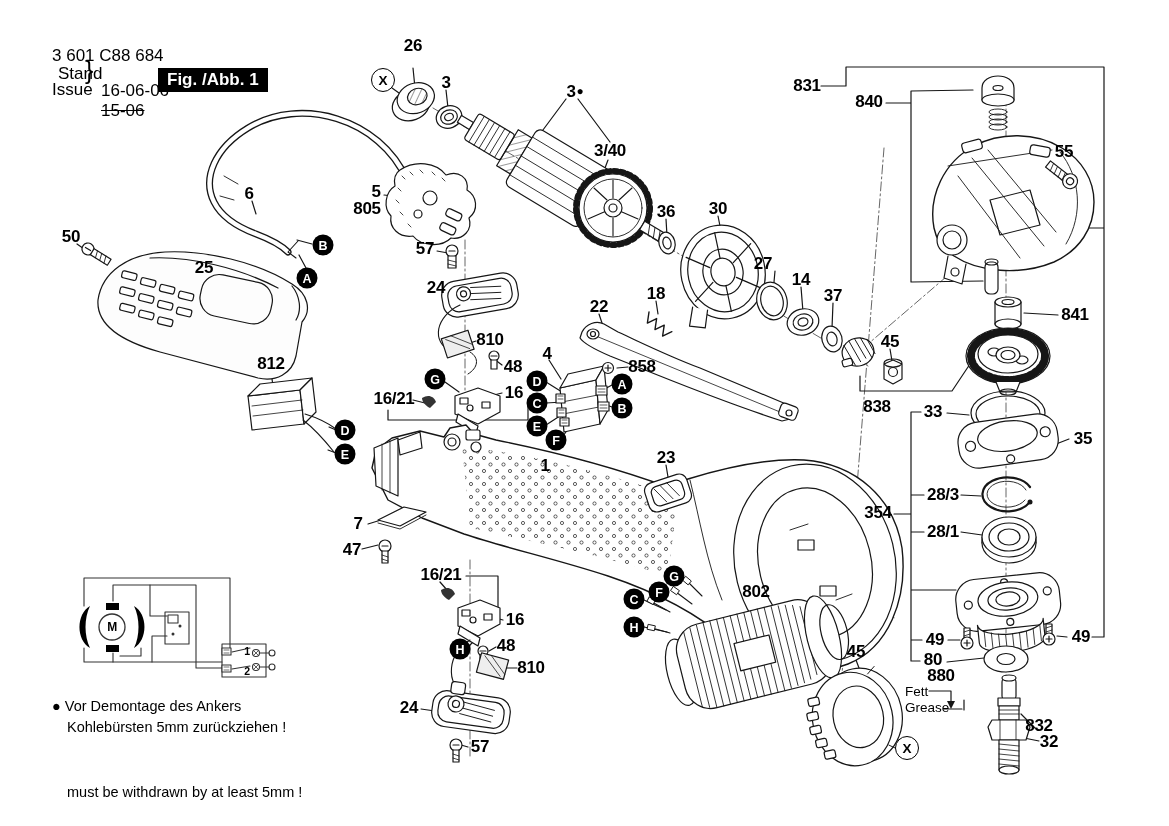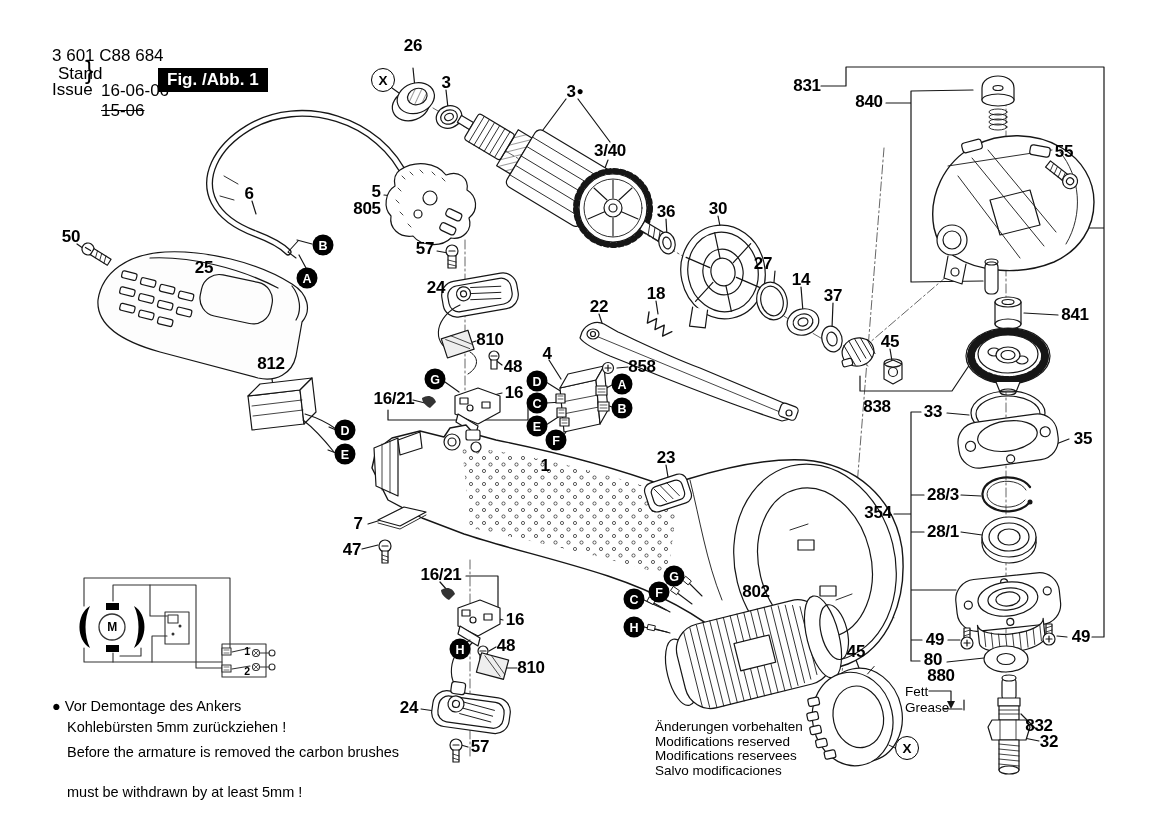--- a/index.html
+++ b/index.html
@@ -600,23 +600,16 @@
 
 <div class="txt s13" style="left:905px;top:684px">Fett</div>
 <div class="txt s13" style="left:905px;top:700px">Grease</div>
 
 <div class="num" style="left:112px;top:627px;font-size:12px">M</div>
 <div class="num" style="left:247px;top:651px;font-size:10.5px">1</div>
 <div class="num" style="left:247px;top:671px;font-size:10.5px">2</div>
 
 <div class="txt" style="left:52px;top:698px"><span>●</span> <span>Vor Demontage des Ankers</span></div>
 <div class="txt" style="left:67px;top:719px">Kohlebürsten 5mm zurückziehen !</div>
-<div class="txt" style="left:67px;top:744px">Before the armature is removed the carbon brushes</div>
 <div class="txt" style="left:67px;top:784px">must be withdrawn by at least 5mm !</div>
 
-<div style="position:absolute;left:655px;top:720px">
-  <div class="mline">Änderungen vorbehalten</div>
-  <div class="mline">Modifications reserved</div>
-  <div class="mline">Modifications reservees</div>
-  <div class="mline">Salvo modificaciones</div>
+
 </div>
 
-</div>
-
 </body></html>

